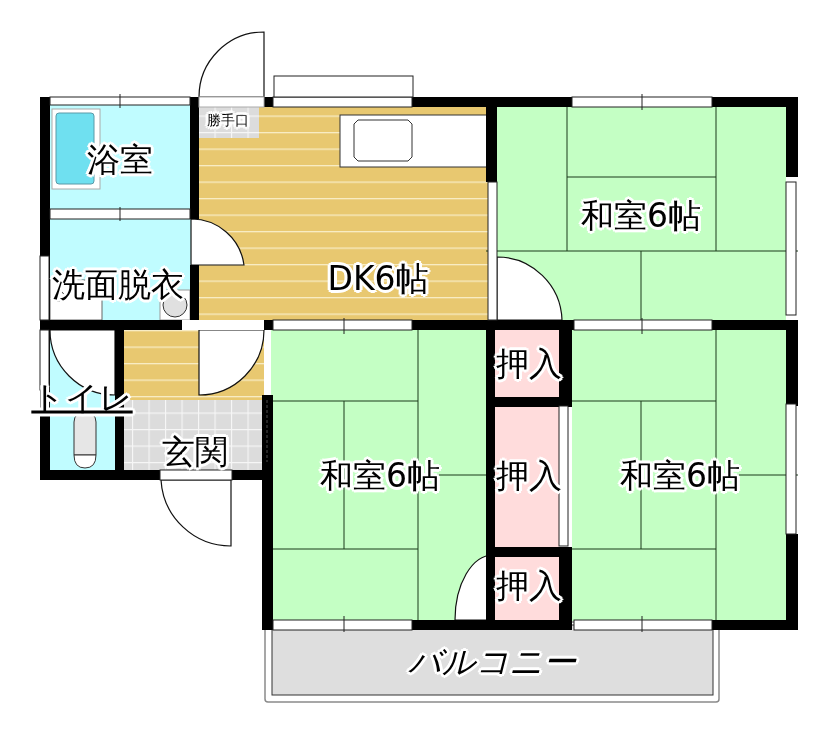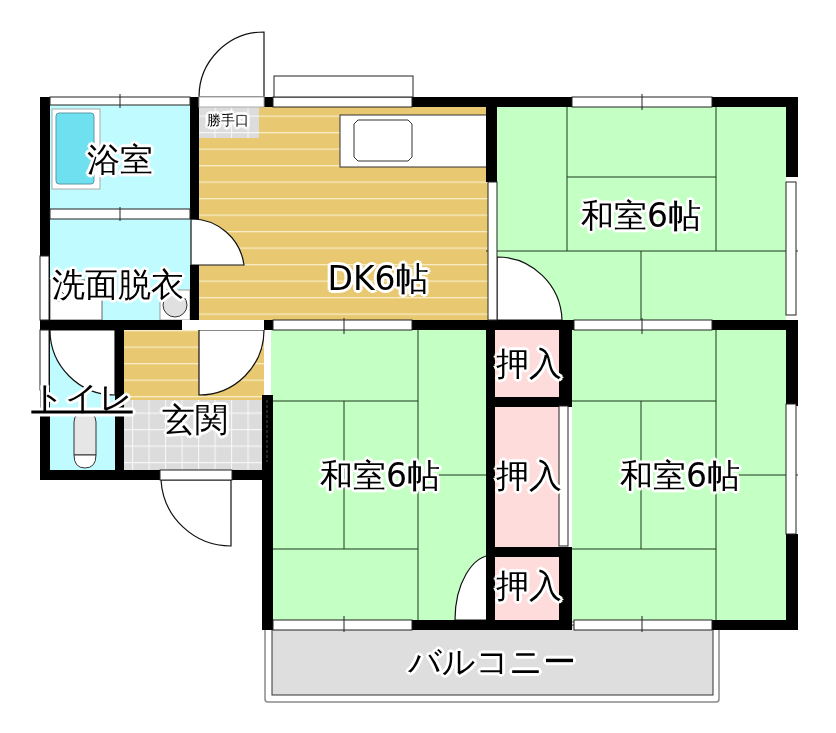--- a/index.html
+++ b/index.html
@@ -152,22 +152,22 @@
     <rect x="182" y="320" width="82" height="10" stroke="none"></rect>
   </g>
   <line x1="267" y1="400" x2="267" y2="462" stroke="#333" stroke-width="1.5" stroke-dasharray="3 2"></line>
 
   <rect x="199" y="97" width="65" height="10" fill="#fff" stroke="#aaa" stroke-width="1"></rect>
 </svg>
 
 <div class="lbl big" style="left:120px;top:160px;">浴室</div>
 <div class="lbl big" style="left:118px;top:285px;">洗面脱衣</div>
 <div class="lbl big" style="left:82px;top:398px;text-decoration:underline;">トイレ</div>
-<div class="lbl big" style="left:195px;top:420px;">玄関</div>
+<div class="lbl big" style="left:195px;top:452px;">玄関</div>
 <div class="lbl big" style="left:378px;top:235px;margin-top:44px;">DK6帖</div>
 <div class="lbl small" style="left:228px;top:121px;">勝手口</div>
 <div class="lbl big" style="left:641px;top:216px;">和室6帖</div>
 <div class="lbl big" style="left:380px;top:476px;">和室6帖</div>
 <div class="lbl big" style="left:680px;top:476px;">和室6帖</div>
 <div class="lbl big" style="left:529px;top:364px;">押入</div>
 <div class="lbl big" style="left:529px;top:476px;">押入</div>
 <div class="lbl big" style="left:529px;top:586px;">押入</div>
-<div class="lbl big" style="left:492px;top:662px;">バルコニー</div>
+<div class="lbl big" style="left:492px;top:662px;font-style:italic;">バルコニー</div>
 
 </body></html>

